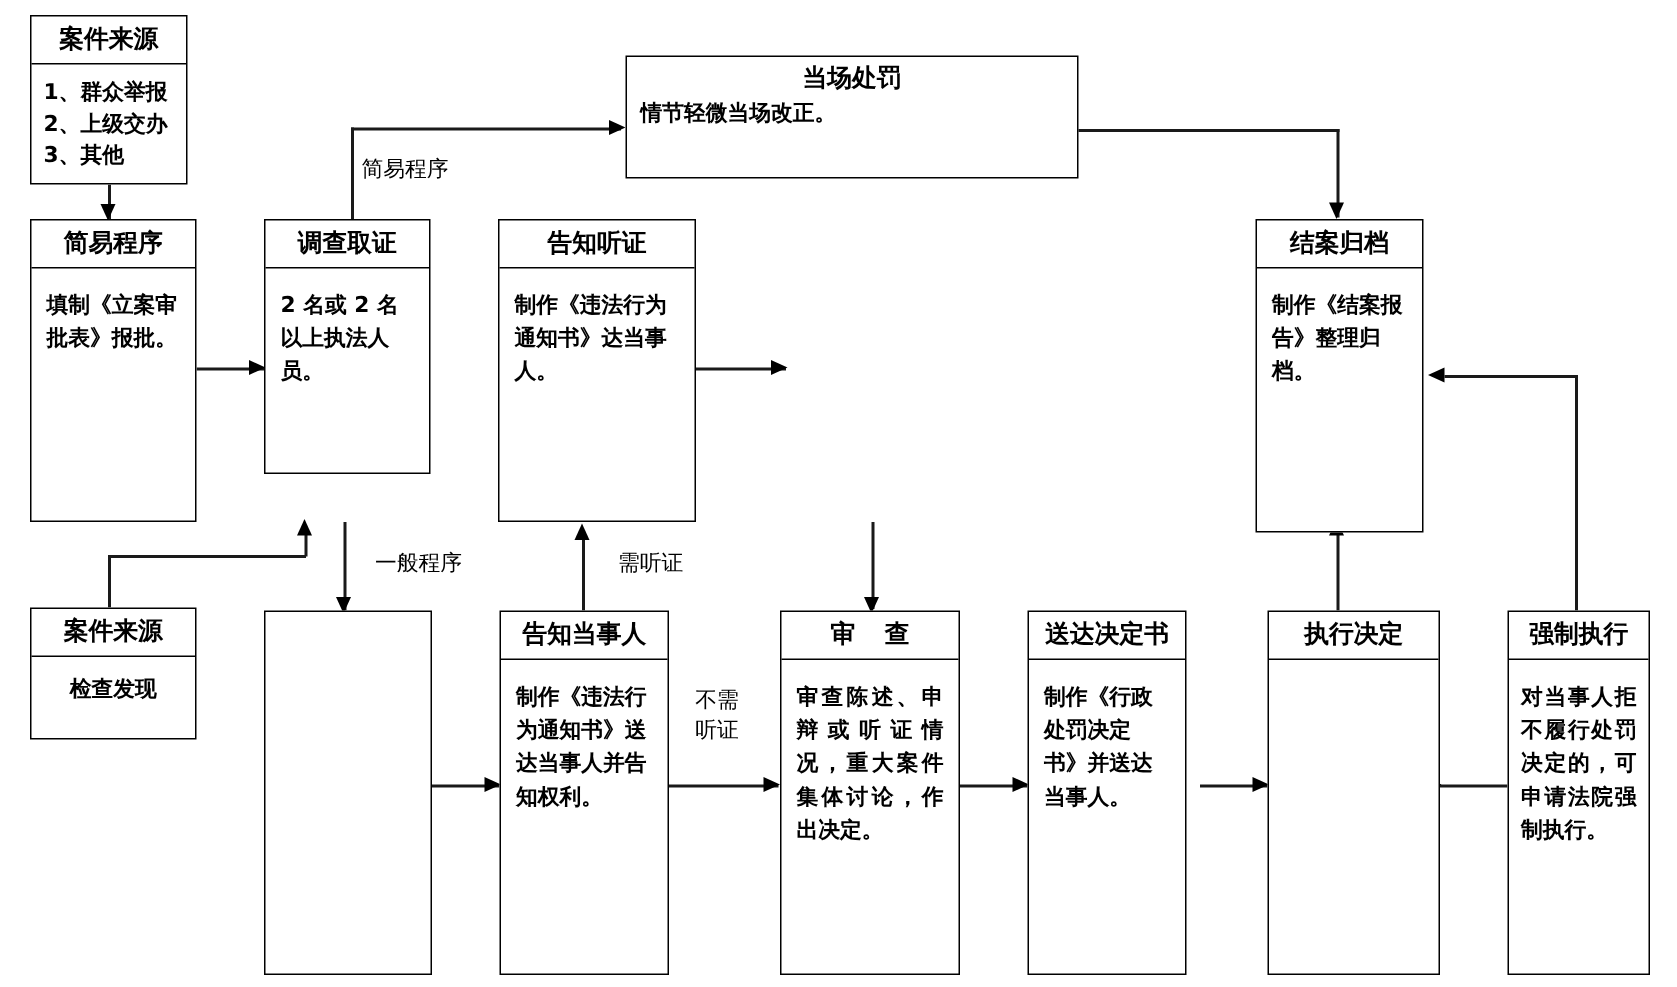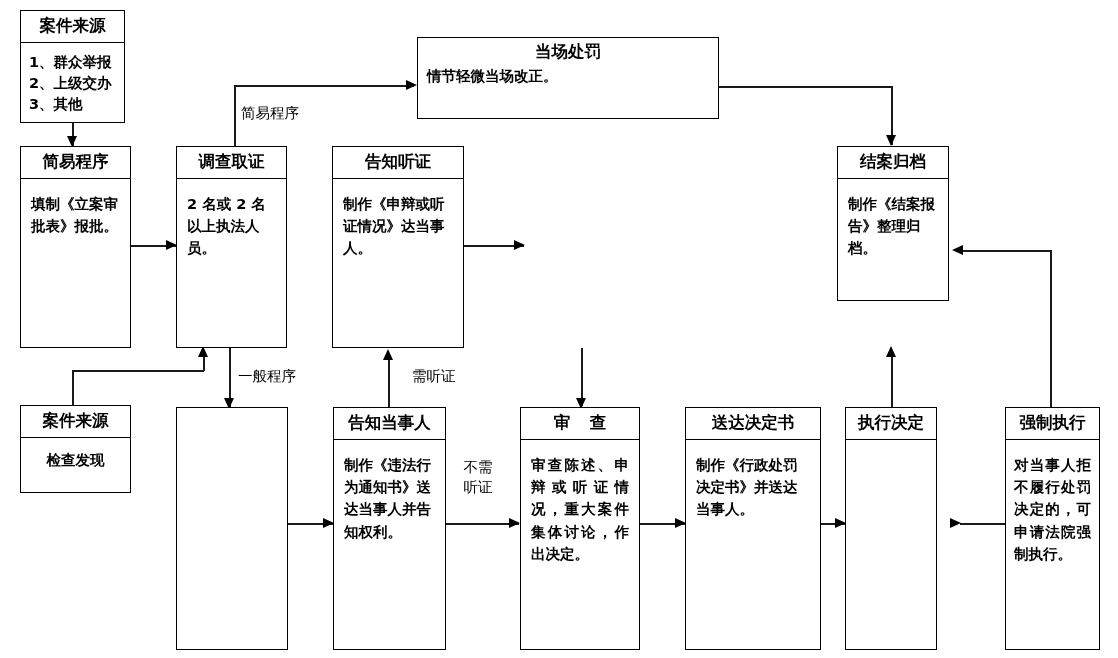--- a/index.html
+++ b/index.html
@@ -163,53 +163,53 @@
   <div class="arrow arrow-r" style="left:950px; top:518px;"></div>
 
   <div class="vline" style="left:891px; top:355px; height:52px;"></div>
   <div class="arrow arrow-u" style="left:886px; top:346px;"></div>
 
   <div class="vline" style="left:1050px; top:250px; height:157px;"></div>
   <div class="hline" style="left:963px; top:250px; width:89px;"></div>
   <div class="arrow arrow-l" style="left:952px; top:245px;"></div>
 
   <div class="edge-label" style="left:241px; top:104px;">简易程序</div>
-  <div class="edge-label" style="left:238px; top:367px;">一般程序</div>
+  <div class="edge-label" style="left:250px; top:367px;">一般程序</div>
   <div class="edge-label" style="left:396px; top:367px;margin-left:16px;">需听证</div>
   <div class="edge-label two-line" style="left:461px; top:458px;">不需听证</div>
 
   <div class="node" style="left:20px; top:10px; width:105px; height:113px;">
     <div class="node-title">案件来源</div>
     <div class="node-body tight" style="white-space:pre-line; padding-left:8px; line-height:1.45;">1、群众举报
 2、上级交办
 3、其他</div>
   </div>
 
   <div class="node" style="left:20px; top:146px; width:111px; height:202px;">
     <div class="node-title">简易程序</div>
     <div class="node-body">填制《立案审批表》报批。</div>
   </div>
 
-  <div class="node" style="left:176px; top:146px; width:111px; height:202px;">
+  <div class="node" style="left:176px; top:146px; width:111px; height:170px;">
     <div class="node-title">调查取证</div>
     <div class="node-body">2 名或 2 名以上执法人员。</div>
   </div>
 
   <div class="node" style="left:417px; top:37px; width:302px; height:82px;">
     <div class="node-title no-rule" style="padding-top:6px; padding-bottom:2px;">当场处罚</div>
     <div class="node-body" style="padding-top:2px; padding-left:9px;">情节轻微当场改正。</div>
   </div>
 
   <div class="node" style="left:332px; top:146px; width:132px; height:202px;">
     <div class="node-title">告知听证</div>
-    <div class="node-body">制作《申辩或听证情况》达当事人。</div>
-  </div>
-
-
-  <div class="node" style="left:837px; top:146px; width:112px; height:155px;">
+    <div class="node-body">制作《违法行为通知书》达当事人。</div>
+  </div>
+
+
+  <div class="node" style="left:837px; top:146px; width:112px; height:209px;">
     <div class="node-title">结案归档</div>
     <div class="node-body">制作《结案报告》整理归档。</div>
   </div>
 
   <div class="node" style="left:20px; top:405px; width:111px; height:88px;">
     <div class="node-title">案件来源</div>
     <div class="node-body center">检查发现</div>
   </div>
 
   <div class="node" style="left:176px; top:407px; width:112px; height:243px;">
@@ -218,26 +218,26 @@
   <div class="node" style="left:520px; top:407px; width:120px; height:243px;">
     <div class="node-title spaced">审 查</div>
     <div class="node-body justify">审查陈述、申辩或听证情况，重大案件集体讨论，作出决定。</div>
   </div>
 
   <div class="node" style="left:333px; top:407px; width:113px; height:243px;">
     <div class="node-title">告知当事人</div>
     <div class="node-body">制作《违法行为通知书》送达当事人并告知权利。</div>
   </div>
 
-  <div class="node" style="left:685px; top:407px; width:136px; height:243px;">
+  <div class="node" style="left:685px; top:407px; width:106px; height:243px;">
     <div class="node-title">送达决定书</div>
     <div class="node-body">制作《行政处罚决定书》并送达当事人。</div>
   </div>
 
-  <div class="node" style="left:845px; top:407px; width:92px; height:243px;">
+  <div class="node" style="left:845px; top:407px; width:115px; height:243px;">
     <div class="node-title">执行决定</div>
   </div>
 
   <div class="node" style="left:1005px; top:407px; width:95px; height:243px;">
     <div class="node-title">强制执行</div>
     <div class="node-body justify" style="padding-left:8px; padding-right:8px;">对当事人拒不履行处罚决定的，可申请法院强制执行。</div>
   </div>
 
 </div>
 

